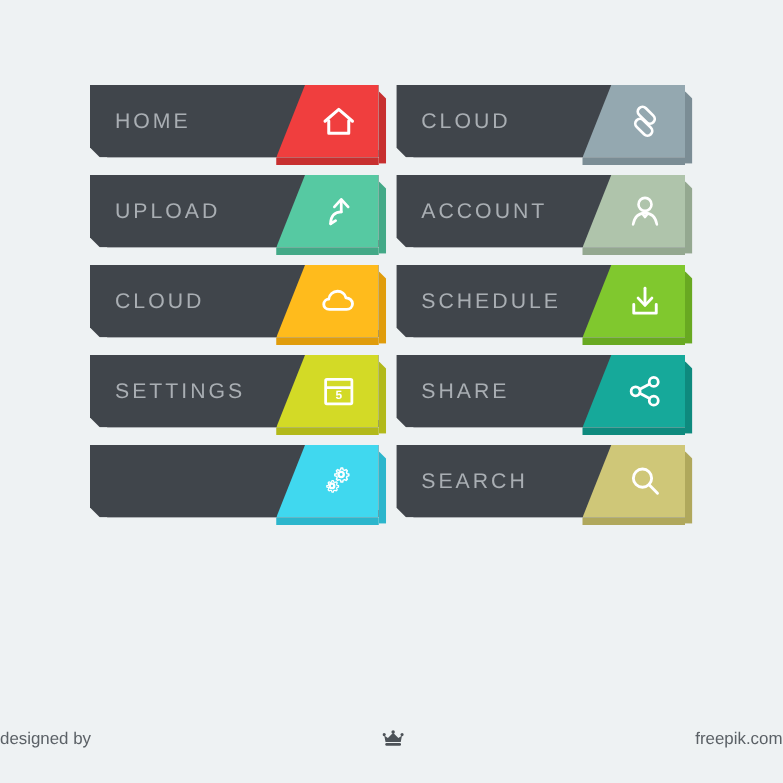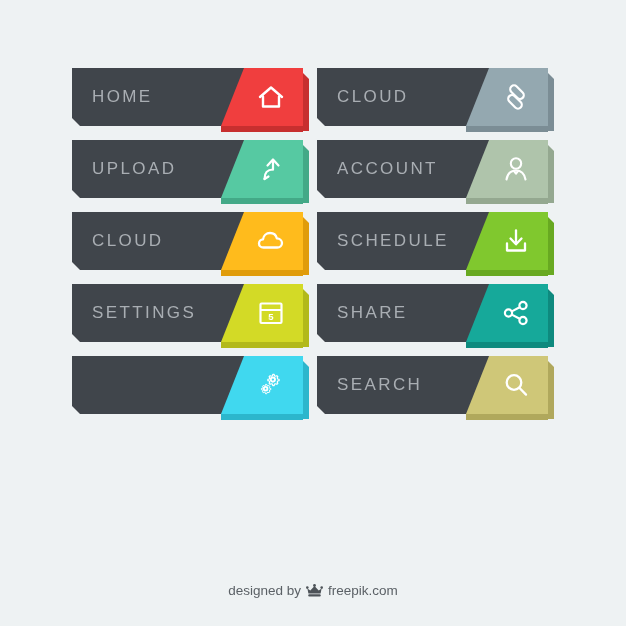--- a/index.html
+++ b/index.html
@@ -130,21 +130,21 @@
   .icon-wrap svg { display: block; overflow: visible; }
 
   
   .footer {
     position: absolute;
     left: 0;
     top: 583px;
     width: 626px;
     display: flex;
     align-items: center;
-    justify-content: center;
+    justify-content: space-between;
     gap: 5px;
     color: #5b6166;
     font-size: 13.5px;
     font-family: "Liberation Sans", sans-serif;
   }
   .footer .crown { display: flex; align-items: center; }
 </style>
 </head>
 <body>
 

